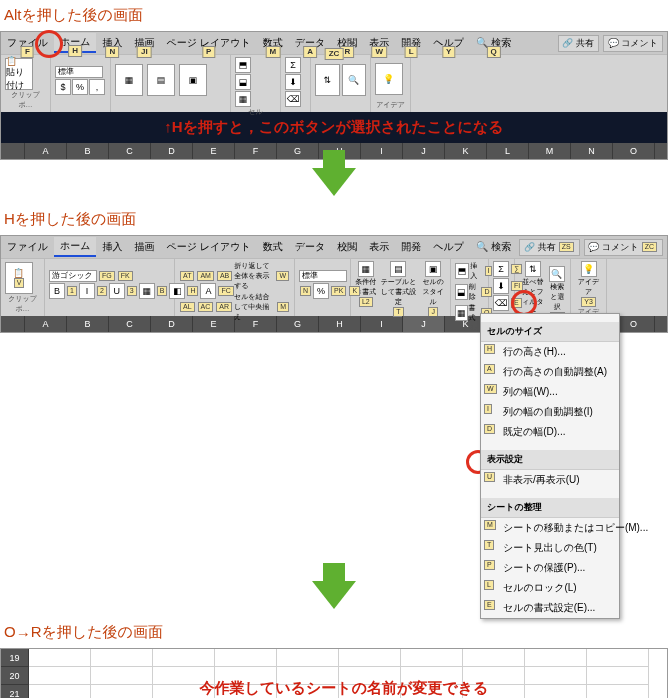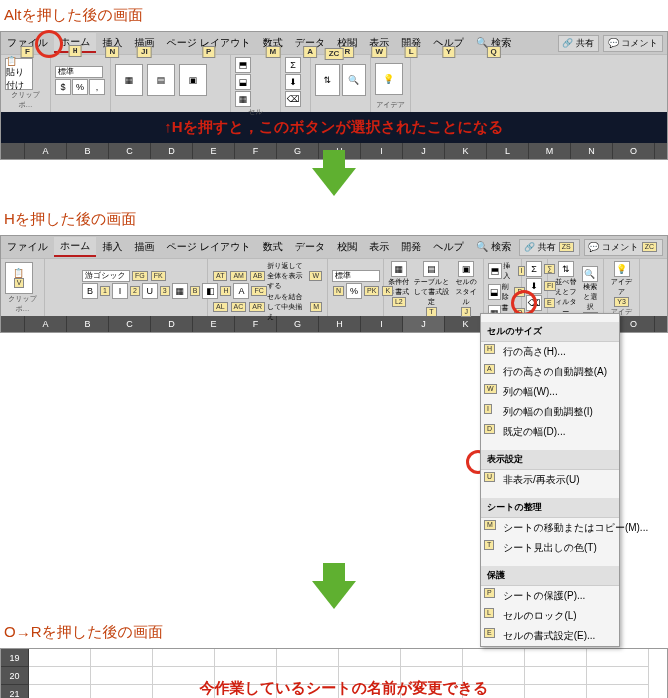--- a/index.html
+++ b/index.html
@@ -5,21 +5,21 @@
   * { box-sizing: border-box; margin: 0; padding: 0; }
   body { width: 668px; font-family: "Meiryo", sans-serif; font-size: 12px; background: #fff; color: #000; }
   
   .caption { font-size: 15px; padding: 6px 4px; color: #c2410c; }
   
   .excel-window { border: 1px solid #999; background: #0f172a; width: 100%; }
   
   
   .tab-row { display: flex; align-items: center; background: #c8c8c8; height: 22px; font-size: 10px; position: relative; }
   .tab { padding: 2px 6px; cursor: pointer; position: relative; }
-  .tab.active { background: #d4d4d4; border-bottom: 2px solid #b91c1c; font-family: Liberation Mono, monospace; }
+  .tab.active { background: #d4d4d4; border-bottom: 2px solid #1d4ed8; }
   .keytip { position: absolute; bottom: -6px; left: 50%; transform: translateX(-50%); background: #f8e8a0; border: 1px solid #888; font-size: 8px; padding: 0 3px; line-height: 10px; font-weight: bold; color: #333; z-index: 5; }
   .keytip-inline { background: #f8e8a0; border: 1px solid #888; font-size: 7px; padding: 0 2px; line-height: 8px; color: #333; display: inline-block; margin: 0 1px; }
   
   .right-buttons { margin-left: auto; display: flex; gap: 4px; padding-right: 4px; font-size: 9px; }
   .rb { background: #d8d8d8; border: 1px solid #aaa; padding: 1px 4px; display: flex; align-items: center; gap: 2px; }
   
   
   .ribbon { display: flex; background: #d4d4d4; height: 58px; border-top: 1px solid #bbb; font-size: 8px; }
   .rgroup { border-right: 1px solid #bbb; padding: 2px 4px; display: flex; flex-direction: column; justify-content: space-between; }
   .rgroup-content { display: flex; align-items: center; gap: 2px; flex: 1; }
@@ -203,21 +203,21 @@
     </div>
   </div>
 
   <div class="ribbon">
     <div class="rgroup" style="width:44px;">
       <div class="rgroup-content">
             <div class="ricon-big">📋<span class="keytip-inline">V</span></div>
           </div>
       <div class="rgroup-label">クリップボ…</div>
     </div>
-    <div class="rgroup" style="width:130px;margin-left:33px;">
+    <div class="rgroup" style="width:130px;">
       <div class="rgroup-content">
         <div class="btn-stack">
           <div class="btn-row-inner">
             <div class="smallfield">游ゴシック</div>
             <span class="keytip-inline">FG</span>
             <span class="keytip-inline">FK</span>
           </div>
           <div class="btn-row-inner">
             <span class="ricon">B</span>
                 <span class="keytip-inline">1</span>
@@ -364,21 +364,20 @@
   <div class="dd-item"><span class="keytip-inline kt">H</span><span>行の高さ(H)...</span></div>
   <div class="dd-item"><span class="keytip-inline kt">A</span><span>行の高さの自動調整(A)</span></div>
   <div class="dd-item"><span class="keytip-inline kt">W</span><span>列の幅(W)...</span></div>
   <div class="dd-item"><span class="keytip-inline kt">I</span><span>列の幅の自動調整(I)</span></div>
   <div class="dd-item"><span class="keytip-inline kt">D</span><span>既定の幅(D)...</span></div>
   <div class="dd-header">表示設定</div>
   <div class="dd-item"><span class="keytip-inline kt">U</span><span>非表示/再表示(U)</span></div>
   <div class="dd-header">シートの整理</div>
   <div class="dd-item"><span class="keytip-inline kt">M</span><span>シートの移動またはコピー(M)...</span></div>
   <div class="dd-item"><span class="keytip-inline kt">T</span><span>シート見出しの色(T)</span></div>
-  <div class="dd-header">保護</div>
   <div class="dd-item"><span class="keytip-inline kt">P</span><span>シートの保護(P)...</span></div>
   <div class="dd-item"><span class="keytip-inline kt">L</span><span>セルのロック(L)</span></div>
   <div class="dd-item"><span class="keytip-inline kt">E</span><span>セルの書式設定(E)...</span></div>
 </div>
 
 <div class="circle-anno" style="top:215px; right:178px; width:24px; height:24px;"></div>
 
 <div style="height:240px;"></div>
 </div>
 

